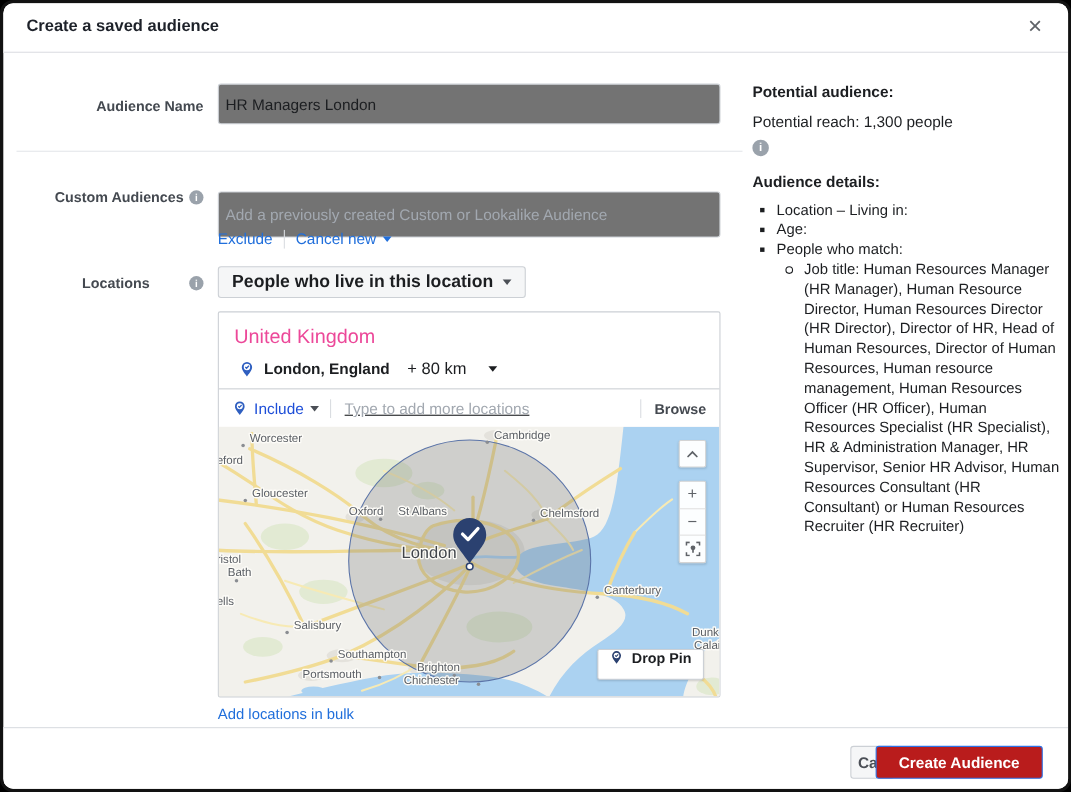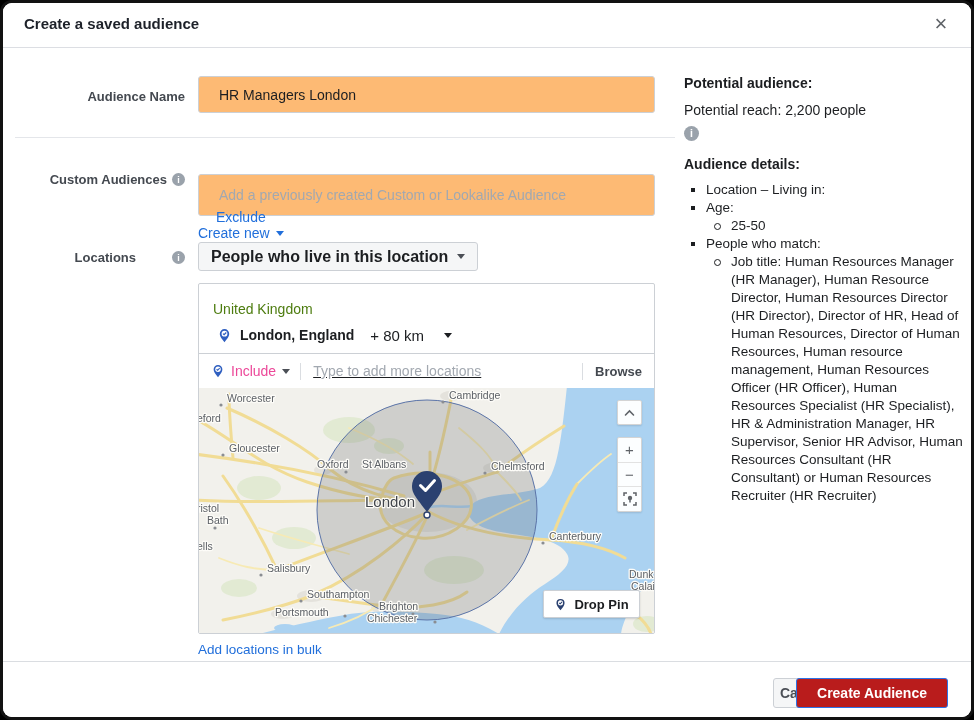--- a/index.html
+++ b/index.html
@@ -11,65 +11,65 @@
   
   .hdr{position:absolute;left:0;top:0;right:0;height:44px;border-bottom:1px solid #dcdee3;background:#fff;}
   .hdr .title{position:absolute;left:21px;top:12px;font-size:15px;font-weight:700;color:#1d2129;}
   .close{position:absolute;right:16px;top:7px;font-size:22px;font-weight:300;color:#5f6368;
          cursor:pointer;line-height:28px;width:28px;text-align:center;}
 
   
   .lbl{position:absolute;left:0;width:182px;text-align:right;font-size:13px;font-weight:700;color:#444950;
        display:flex;justify-content:flex-end;align-items:center;gap:5px;}
   .inp{position:absolute;left:195px;width:457px;box-sizing:border-box;border:1px solid #ccd0d5;border-radius:3px;
-       font-family:"Liberation Sans",sans-serif;font-size:14px;color:#1c1e21;padding:0 20px;background:#fdba74;}
+       font-family:"Liberation Sans",sans-serif;font-size:14px;color:#1c1e21;padding:0 6px;background:#737373;}
   .inp::placeholder{color:#a2a8b0;}
   .divider{position:absolute;left:12px;width:660px;border-top:1px solid #e4e6ea;}
   .info{display:inline-flex;align-items:center;justify-content:center;width:13px;height:13px;border-radius:50%;
         background:#9aa2ab;color:#fff;font-size:9px;font-weight:700;flex:0 0 auto;font-style:normal;}
   .caret{display:inline-block;width:0;height:0;border-left:4px solid transparent;border-right:4px solid transparent;
          border-top:5px solid currentColor;vertical-align:middle;}
   .link{color:#216fdb;font-size:14px;text-decoration:none;cursor:pointer;}
   .vsep{display:inline-block;width:1px;height:17px;background:#dadde1;margin:0 10px;vertical-align:middle;}
 
   .mode-btn{position:absolute;left:195px;top:239px;height:29px;display:inline-flex;align-items:center;gap:9px;
             padding:0 12px;background:#f5f6f7;border:1px solid #ccd0d5;border-radius:3px;
             font-size:16px;font-weight:700;color:#1c1e21;cursor:pointer;}
   .mode-btn .caret{color:#4b4f56;}
 
   
   .loc-panel{position:absolute;left:195px;top:280px;width:457px;box-sizing:border-box;
              border:1px solid #ccd0d5;border-radius:2px;background:#fff;}
-  .row-country{height:33px;display:flex;align-items:flex-end;padding:0 14px;font-size:14px;color:#4d7c0f;}
+  .row-country{height:33px;display:flex;align-items:flex-end;padding:0 14px;font-size:18px;color:#ec4899;}
   .row-city{height:36px;display:flex;align-items:center;padding:0 18px;gap:8px;}
   .row-city .city-name{font-size:14px;font-weight:700;color:#1c1e21;}
   .row-city .radius{margin-left:8px;font-size:15px;color:#1c1e21;display:inline-flex;align-items:center;gap:20px;}
   .row-include{height:34px;border-top:1px solid #ccd0d5;display:flex;align-items:center;padding:0 12px;}
-  .row-include .inc-label{font-size:14px;color:#ec4899;margin:0 6px 0 6px;}
+  .row-include .inc-label{font-size:14px;color:#1d4ed8;margin:0 6px 0 6px;}
   .row-include .caret{color:#4b4f56;}
   .row-include input{flex:1;border:none;outline:none;font-family:"Liberation Sans",sans-serif;
                      font-size:14px;color:#1c1e21;min-width:0;text-decoration:underline;}
   .row-include input::placeholder{color:#a2a8b0;}
   .browse{font-size:13px;font-weight:700;color:#444950;cursor:pointer;padding-left:2px;}
 
   .map-wrap{position:relative;width:455px;height:245px;overflow:hidden;background:#f2f1ec;}
   .map-wrap svg.map{position:absolute;left:0;top:0;}
   .city{font-family:"Liberation Sans",sans-serif;font-size:10.5px;fill:#5c6066;
         paint-order:stroke;stroke:#fdfcf8;stroke-width:2.5px;stroke-linejoin:round;}
   .city.big{font-size:15px;fill:#41454b;}
 
   .map-ctl{position:absolute;box-sizing:border-box;background:rgba(255,255,255,.96);border:1px solid #d4d4d4;
            border-radius:2px;box-shadow:0 1px 2px rgba(0,0,0,.12);display:flex;flex-direction:column;cursor:pointer;}
   .compass{left:418px;top:12px;width:25px;height:25px;align-items:center;justify-content:center;}
   .zoom-group{left:418px;top:49px;width:25px;height:75px;}
   .zoom-cell{flex:1;display:flex;align-items:center;justify-content:center;font-size:15px;color:#5f6368;}
   .zoom-cell + .zoom-cell{border-top:1px solid #e2e2e2;}
   .drop-pin{position:absolute;left:344px;top:202px;width:97px;height:28px;box-sizing:border-box;
             background:#fff;border:1px solid #ccd0d5;border-radius:2px;box-shadow:0 1px 2px rgba(0,0,0,.15);
-            display:flex;align-items:center;justify-content:center;gap:7px;cursor:pointer;
+            display:flex;align-items:flex-start;justify-content:center;gap:7px;cursor:pointer;
             font-size:13px;font-weight:700;color:#1c1e21;}
 
   .bulk{position:absolute;left:195px;top:639px;font-size:13.5px;}
 
   
   .summary{position:absolute;left:681px;top:71px;width:280px;color:#1c1e21;font-size:13.5px;line-height:18px;}
   .summary .h{font-size:14px;font-weight:700;margin:0 0 9px 0;}
   .summary .reach{margin:0 0 5px 0;font-size:14px;}
   .summary .info{width:15px;height:15px;font-size:10.5px;margin-bottom:14px;}
   .summary .h2{font-size:14px;font-weight:700;margin:0 0 8px 0;}
@@ -104,25 +104,25 @@
   <input class="inp" style="top: 73px; height: 37px;" value="HR Managers London">
 
   <div class="divider" style="top:134px;"></div>
 
   <div class="lbl" style="top:169px;">
     <span>Custom Audiences</span>
     <span class="info">i</span>
   </div>
   <input class="inp" style="top: 155px; height: 42px; margin-top: 16px;" placeholder="Add a previously created Custom or Lookalike Audience">
 
-  <div style="position:absolute;left:195px;top:206px;height:20px;display:flex;align-items:center;flex-direction:column;">
+  <div style="position:absolute;left:195px;top:206px;height:20px;display:flex;align-items:flex-start;">
     <span class="link">Exclude</span>
     <span class="vsep"></span>
     <span class="link" style="display:inline-flex;align-items:center;gap:6px;">
-      <span>Create new</span>
+      <span>Cancel new</span>
       <span class="caret"></span>
     </span>
   </div>
 
   <div class="lbl" style="top:247px;gap:36px;">
     <span>Locations</span>
     <span class="info">i</span>
   </div>
   <button class="mode-btn">
     <span>People who live in this location</span>
@@ -298,28 +298,26 @@
         </svg>
         <span>Drop Pin</span>
       </div>
     </div>
   </div>
 
   <a class="bulk link">Add locations in bulk</a>
 
   <div class="summary">
     <p class="h">Potential audience:</p>
-    <p class="reach">Potential reach: 2,200 people</p>
+    <p class="reach">Potential reach: 1,300 people</p>
     <span class="info">i</span>
     <p class="h2">Audience details:</p>
     <ul class="details" id="audience-details">
         <li class="detail"><span>Location – Living in:</span></li>
-        <li class="detail"><span>Age:</span><ul class="subs">
-            <li class="sub">25-50</li>
-          </ul></li>
+        <li class="detail"><span>Age:</span></li>
         <li class="detail"><span>People who match:</span><ul class="subs">
             <li class="sub">Job title: Human Resources Manager (HR Manager), Human Resource Director, Human Resources Director (HR Director), Director of HR, Head of Human Resources, Director of Human Resources, Human resource management, Human Resources Officer (HR Officer), Human Resources Specialist (HR Specialist), HR &amp; Administration Manager, HR Supervisor, Senior HR Advisor, Human Resources Consultant (HR Consultant) or Human Resources Recruiter (HR Recruiter)</li>
           </ul></li>
       </ul>
   </div>
 
   <div class="footer">
     <button class="btn btn-cancel">Cancel</button>
     <button class="btn btn-create">Create Audience</button>
   </div>

